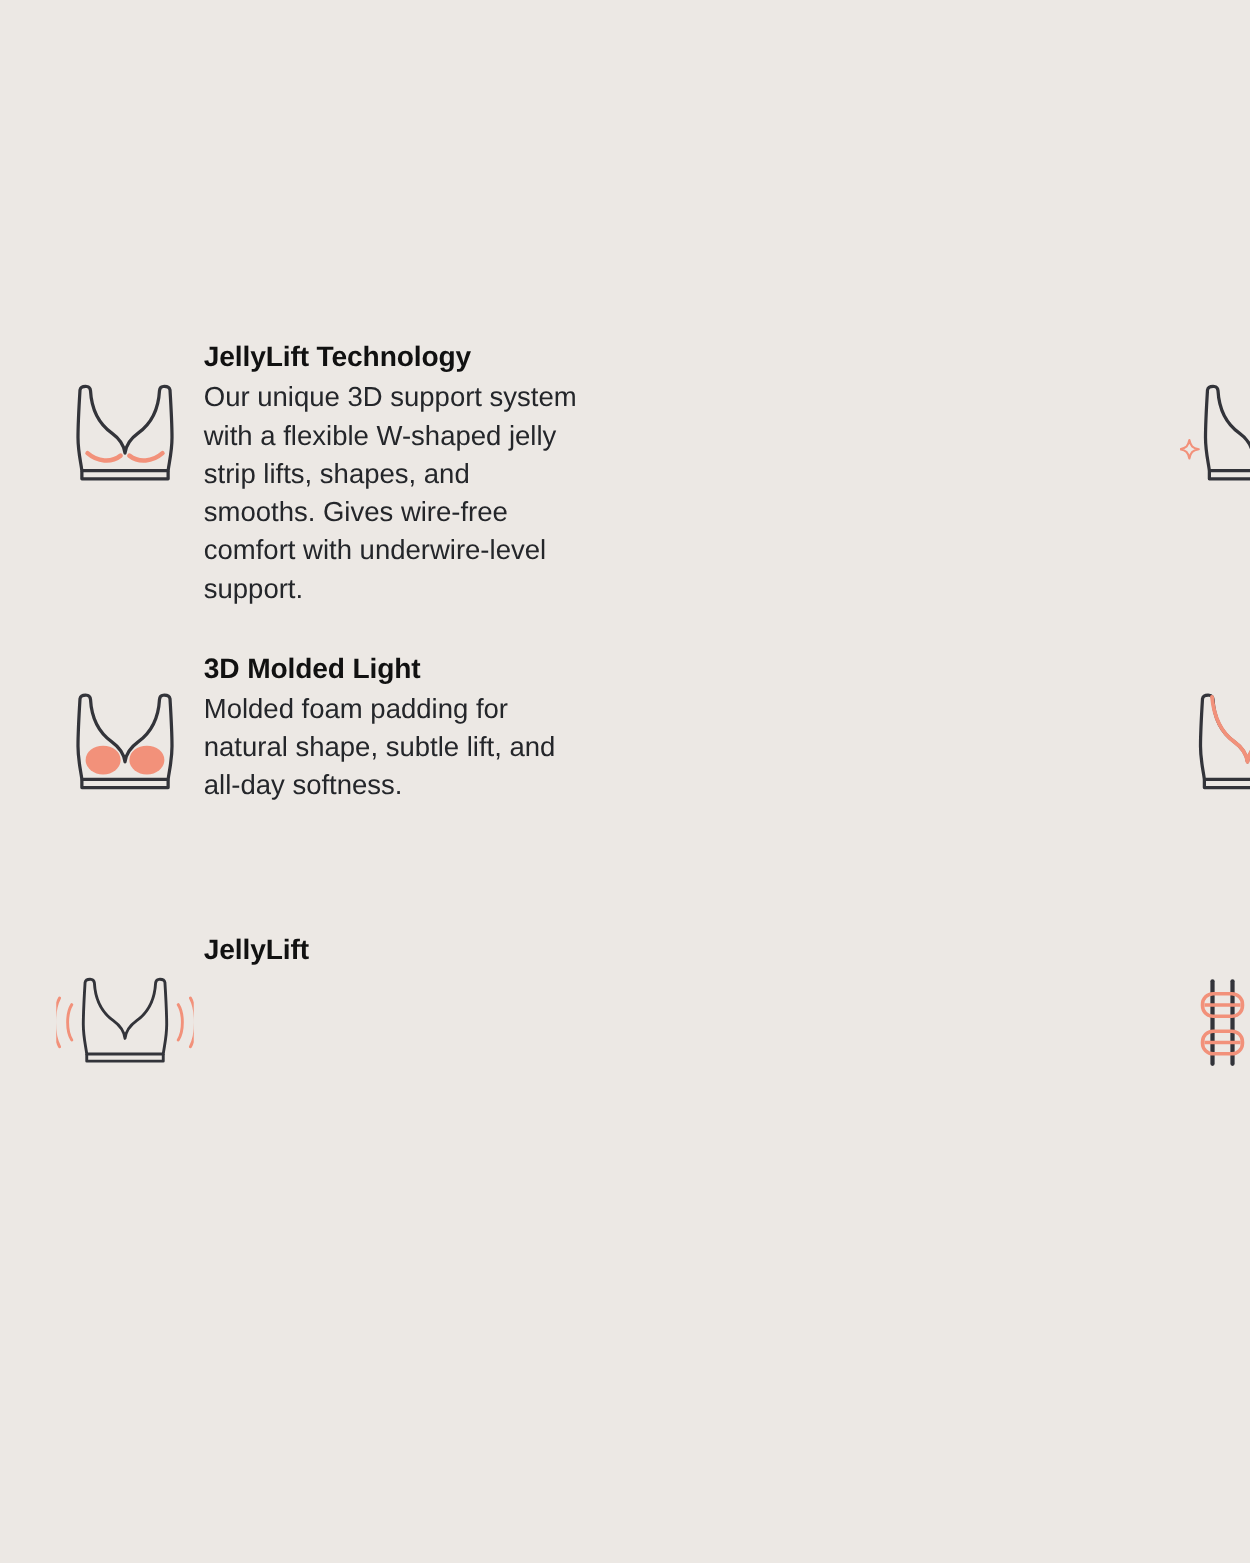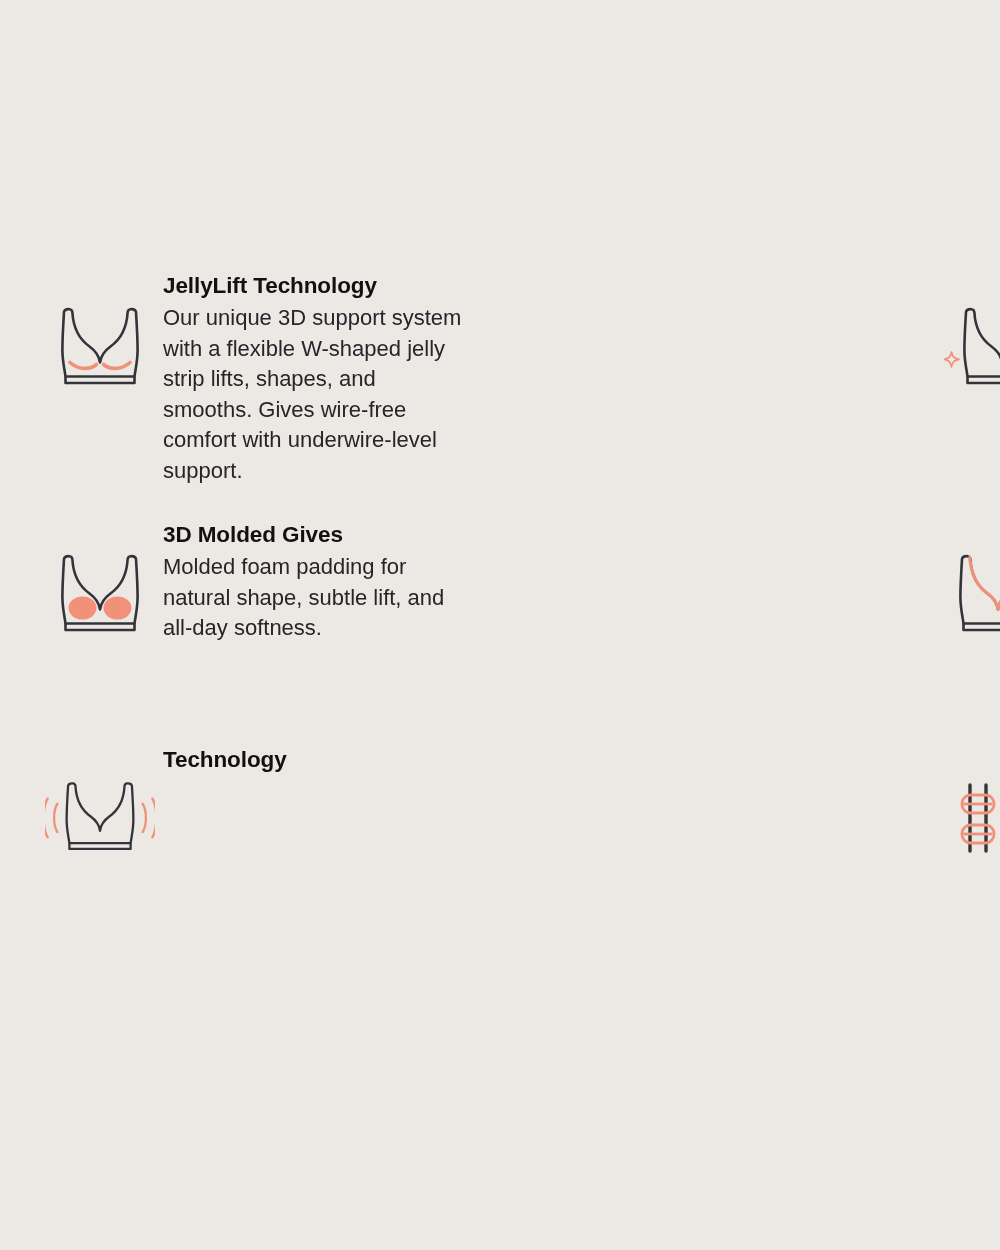--- a/index.html
+++ b/index.html
@@ -147,21 +147,21 @@
                      C42.8 50 46 45.2 52.5 40.5 C63 33 68.8 21 69.6 6.5
                      C69.8 4.5 70.5 3.4 72.5 3.2 C75 3 77.5 3.5 78 6
                      C78 6 79.6 32 79.6 44 C79.6 55 77.5 63 76.5 70.5
                      L7.5 70.5 C6.5 63 4.4 55 4.4 44 C4.4 32 6 6 6 6 Z" stroke="#33343a" stroke-width="2.6" stroke-linejoin="round" fill="none"></path>
             <path d="M7.5 70.5 L7.5 77 L76.5 77 L76.5 70.5" stroke="#33343a" stroke-width="2.6" stroke-linejoin="round" fill="none"></path>
             <ellipse cx="24.5" cy="55" rx="14" ry="11.5" fill="#f2917a"></ellipse>
             <ellipse cx="59.5" cy="55" rx="14" ry="11.5" fill="#f2917a"></ellipse>
           </svg>
         </div>
         <div class="copy">
-          <div class="feature-title">3D Molded Gives</div>
+          <div class="feature-title">3D Molded Light</div>
           <p class="feature-desc">Molded foam padding for natural shape, subtle lift, and all-day softness.</p>
         </div>
       </div>
 
       <div class="cell right">
         <div class="icon-slot">
           <svg width="84" height="82" viewBox="0 0 84 82" fill="none">
             <path d="M6 6 C6.5 3.5 9 3 11.5 3.2 C13.5 3.4 14.2 4.5 14.4 6.5
                      C15.2 21 21 33 31.5 40.5 C38 45.2 41.2 50 42 56.5
                      C42.8 50 46 45.2 52.5 40.5 C63 33 68.8 21 69.6 6.5
@@ -192,21 +192,21 @@
                        L7.5 70.5 C6.5 63 4.4 55 4.4 44 C4.4 32 6 6 6 6 Z" stroke="#33343a" stroke-width="2.6" stroke-linejoin="round" fill="none"></path>
               <path d="M7.5 70.5 L7.5 77 L76.5 77 L76.5 70.5" stroke="#33343a" stroke-width="2.6" stroke-linejoin="round" fill="none"></path>
             </g>
             <path d="M14 26 C9 34 9 50 14 58" stroke="#f2917a" stroke-width="2.6" stroke-linecap="round" fill="none"></path>
             <path d="M3 20 C-3 31 -3 53 3 64" stroke="#f2917a" stroke-width="2.6" stroke-linecap="round" fill="none"></path>
             <path d="M110 26 C115 34 115 50 110 58" stroke="#f2917a" stroke-width="2.6" stroke-linecap="round" fill="none"></path>
             <path d="M121 20 C127 31 127 53 121 64" stroke="#f2917a" stroke-width="2.6" stroke-linecap="round" fill="none"></path>
           </svg>
         </div>
         <div class="copy">
-          <div class="feature-title">Technology</div>
+          <div class="feature-title">JellyLift</div>
         </div>
       </div>
 
       <div class="cell right">
         <div class="icon-slot">
           <svg width="76" height="82" viewBox="0 0 76 82" fill="none">
             <g stroke="#33343a" stroke-width="3.4" stroke-linecap="round">
               <line x1="10" y1="9" x2="10" y2="75"></line>
               <line x1="26" y1="9" x2="26" y2="75"></line>
               <line x1="50" y1="9" x2="50" y2="75"></line>

